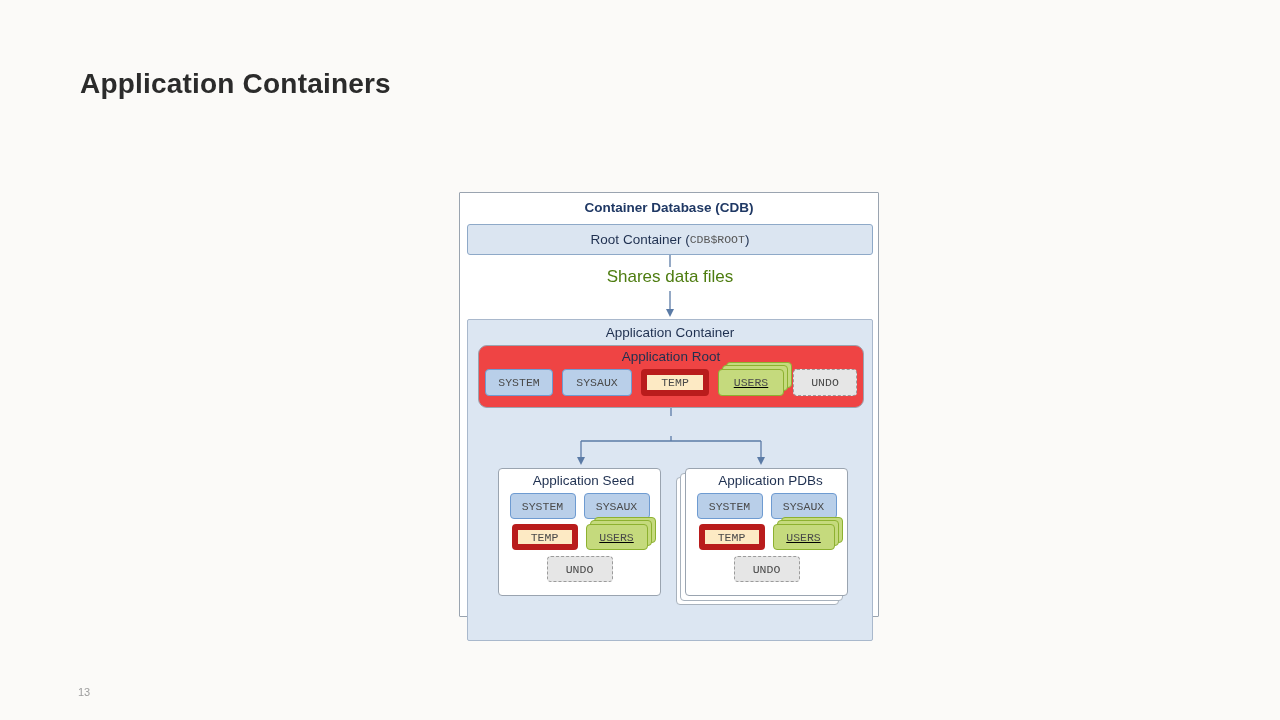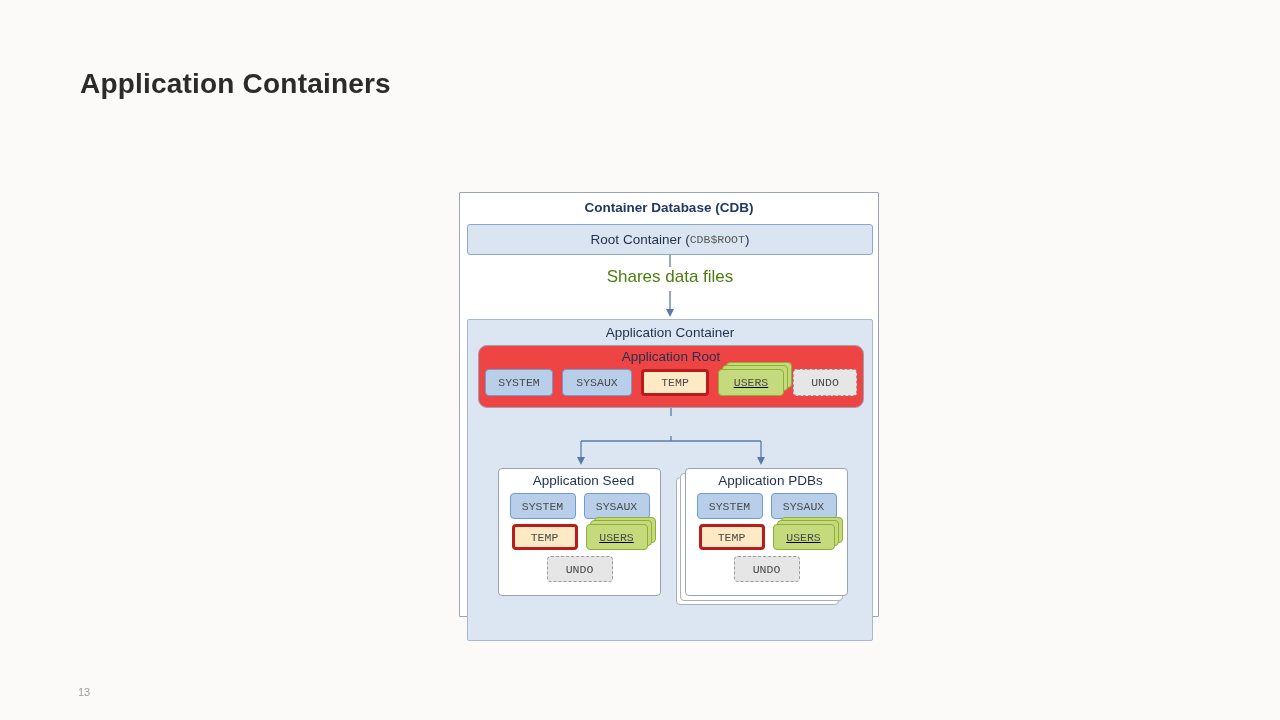--- a/index.html
+++ b/index.html
@@ -215,21 +215,21 @@
     color: #4a4a4a;
     border-radius: 4px;
     box-sizing: border-box;
     display: flex;
     align-items: center;
     justify-content: center;
     height: 26px;
     white-space: nowrap;
   }
   .ts.blue   { background: #b9cfe9; border: 1px solid #6e9bd1; }
-  .ts.cream  { background: #fdeac4; border: 3px solid #b91c1c; }
+  .ts.cream  { background: #fdeac4; border: 6px solid #b91c1c; }
   .ts.green  { background: #c5da7d; border: 1px solid #8db130; z-index: 3; }
   .ts.grey   { background: #e6e6e6; border: 1px dashed #9b9b9b; }
 
   
   .ts-stack { position: relative; display: inline-block; text-decoration: underline; }
   .ts-stack .ghost {
     position: absolute;
     background: #c5da7d;
     border: 1px solid #8db130;
     border-radius: 4px;

